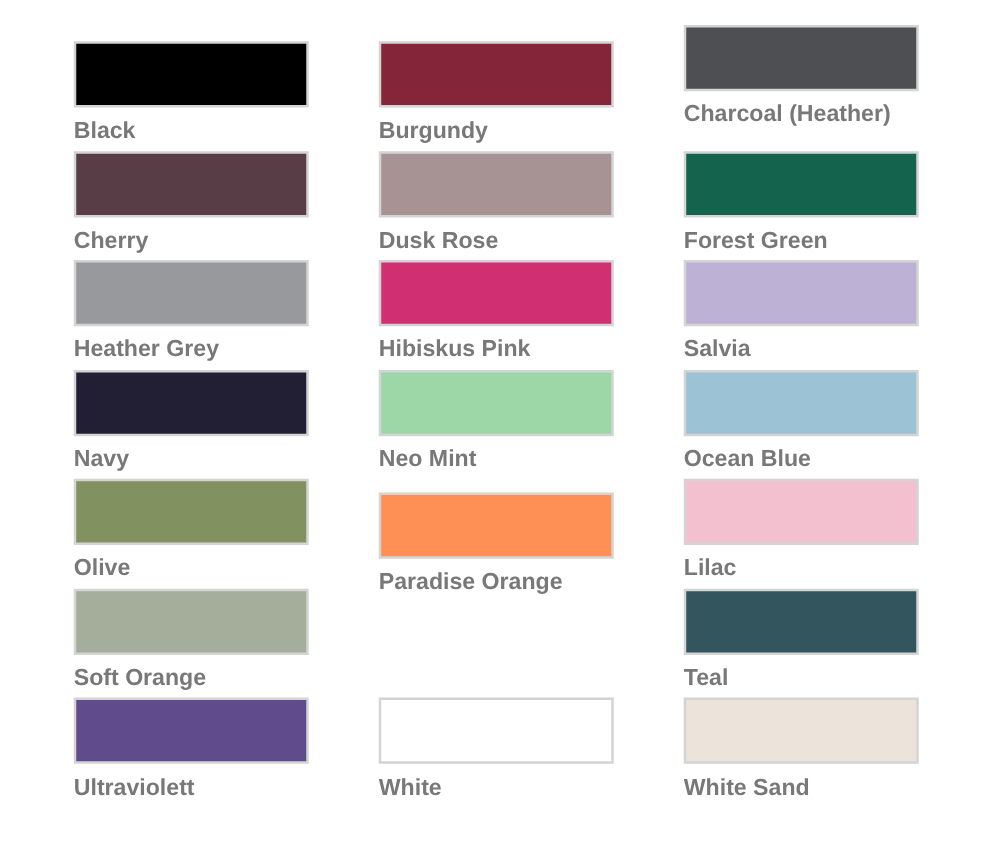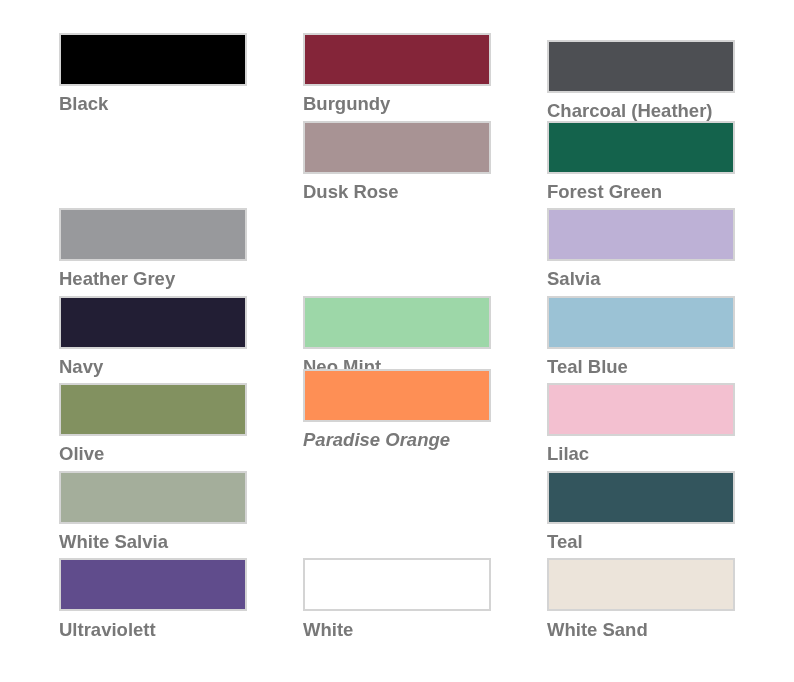--- a/index.html
+++ b/index.html
@@ -64,43 +64,55 @@
       <div class="swatch-chip-fill" style="background: rgb(0, 0, 0);"></div>
     </div>
     <div class="swatch-label">Black</div>
   </div>
   <div class="swatch-cell" style="left:303px; top:33.0px;">
     <div class="swatch-chip" style="background: rgb(212, 212, 212);">
       <div class="swatch-chip-fill" style="background: rgb(132, 37, 57);"></div>
     </div>
     <div class="swatch-label">Burgundy</div>
   </div>
-  <div class="swatch-cell" style="left:547px; top:40px;">
+  <div class="swatch-cell" style="left:547px; top:20px;">
     <div class="swatch-chip" style="background: rgb(212, 212, 212);">
       <div class="swatch-chip-fill" style="background: rgb(77, 79, 83);"></div>
     </div>
     <div class="swatch-label">Charcoal (Heather)</div>
+  </div>
+  <div class="swatch-cell" style="left:59px; top:120.58px;">
+    <div class="swatch-chip" style="background: rgb(212, 212, 212);">
+      <div class="swatch-chip-fill" style="background: rgb(88, 61, 70);"></div>
+    </div>
+    <div class="swatch-label">Cherry</div>
   </div>
   <div class="swatch-cell" style="left:303px; top:120.58px;">
     <div class="swatch-chip" style="background: rgb(212, 212, 212);">
       <div class="swatch-chip-fill" style="background: rgb(168, 147, 148);"></div>
     </div>
     <div class="swatch-label">Dusk Rose</div>
   </div>
   <div class="swatch-cell" style="left:547px; top:120.58px;padding-left:25px;">
     <div class="swatch-chip" style="background: rgb(212, 212, 212);">
       <div class="swatch-chip-fill" style="background: rgb(20, 99, 76);"></div>
     </div>
     <div class="swatch-label">Forest Green</div>
   </div>
   <div class="swatch-cell" style="left:59px; top:208.16px;text-align:right;">
     <div class="swatch-chip" style="background: rgb(212, 212, 212);">
       <div class="swatch-chip-fill" style="background: rgb(152, 153, 156);"></div>
     </div>
     <div class="swatch-label">Heather Grey</div>
+  </div>
+  <div class="swatch-cell" style="left:303px; top:208.16px;">
+    <div class="swatch-chip" style="background: rgb(212, 212, 212);">
+      <div class="swatch-chip-fill" style="background: rgb(208, 47, 114);"></div>
+    </div>
+    <div class="swatch-label">Hibiskus Pink</div>
   </div>
   <div class="swatch-cell" style="left:547px; top:208.16px;">
     <div class="swatch-chip" style="background: rgb(212, 212, 212);">
       <div class="swatch-chip-fill" style="background: rgb(189, 177, 214);"></div>
     </div>
     <div class="swatch-label">Salvia</div>
   </div>
   <div class="swatch-cell" style="left:303px; top:295.74px;">
     <div class="swatch-chip" style="background: rgb(212, 212, 212);">
       <div class="swatch-chip-fill" style="background: rgb(157, 215, 168);"></div>
@@ -110,45 +122,45 @@
   <div class="swatch-cell" style="left:59px; top:295.74px;">
     <div class="swatch-chip" style="background: rgb(212, 212, 212);">
       <div class="swatch-chip-fill" style="background: rgb(34, 30, 52);"></div>
     </div>
     <div class="swatch-label">Navy</div>
   </div>
   <div class="swatch-cell" style="left:547px; top:295.74px;">
     <div class="swatch-chip" style="background: rgb(212, 212, 212);">
       <div class="swatch-chip-fill" style="background: rgb(155, 194, 213);"></div>
     </div>
-    <div class="swatch-label">Teal Blue</div>
+    <div class="swatch-label">Ocean Blue</div>
   </div>
   <div class="swatch-cell" style="left:59px; top:383.32px;">
     <div class="swatch-chip" style="background: rgb(212, 212, 212);">
       <div class="swatch-chip-fill" style="background: rgb(130, 145, 96);"></div>
     </div>
     <div class="swatch-label">Olive</div>
   </div>
-  <div class="swatch-cell" style="left:303px; top:369px;font-style:italic;">
+  <div class="swatch-cell" style="left:303px; top:394px;">
     <div class="swatch-chip" style="background: rgb(212, 212, 212);">
       <div class="swatch-chip-fill" style="background: rgb(254, 143, 85);"></div>
     </div>
     <div class="swatch-label">Paradise Orange</div>
   </div>
   <div class="swatch-cell" style="left:547px; top:383.32px;">
     <div class="swatch-chip" style="background: rgb(212, 212, 212);">
       <div class="swatch-chip-fill" style="background: rgb(243, 192, 208);"></div>
     </div>
     <div class="swatch-label">Lilac</div>
   </div>
   <div class="swatch-cell" style="left:59px; top:470.9px;">
     <div class="swatch-chip" style="background: rgb(212, 212, 212);">
       <div class="swatch-chip-fill" style="background: rgb(164, 174, 155);"></div>
     </div>
-    <div class="swatch-label">White Salvia</div>
+    <div class="swatch-label">Soft Orange</div>
   </div>
   <div class="swatch-cell" style="left:547px; top:470.9px;">
     <div class="swatch-chip" style="background: rgb(212, 212, 212);">
       <div class="swatch-chip-fill" style="background: rgb(51, 85, 93);"></div>
     </div>
     <div class="swatch-label">Teal</div>
   </div>
   <div class="swatch-cell" style="left:59px; top:558.48px;">
     <div class="swatch-chip" style="background: rgb(212, 212, 212);">
       <div class="swatch-chip-fill" style="background: rgb(96, 76, 140);"></div>

